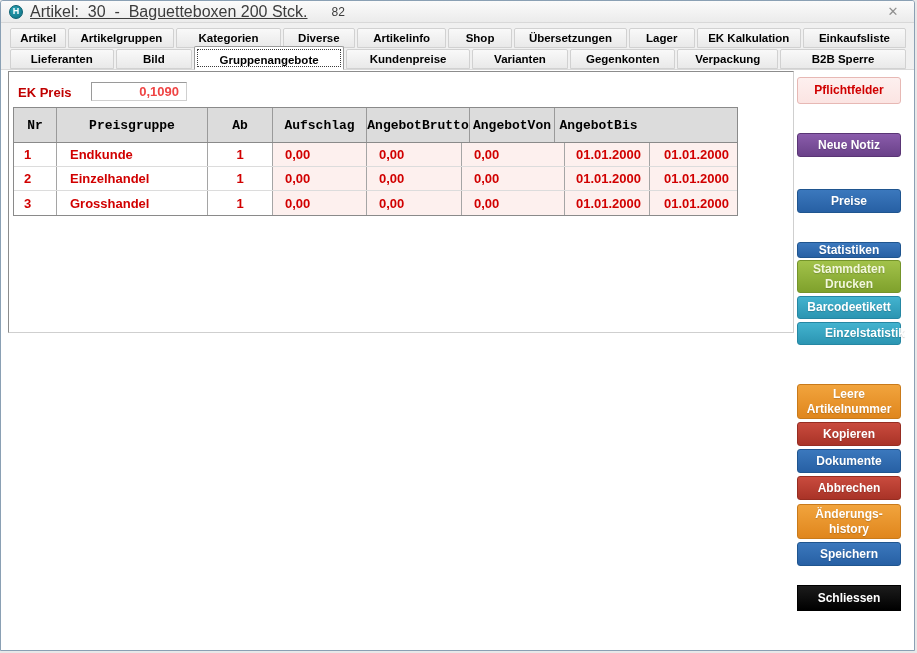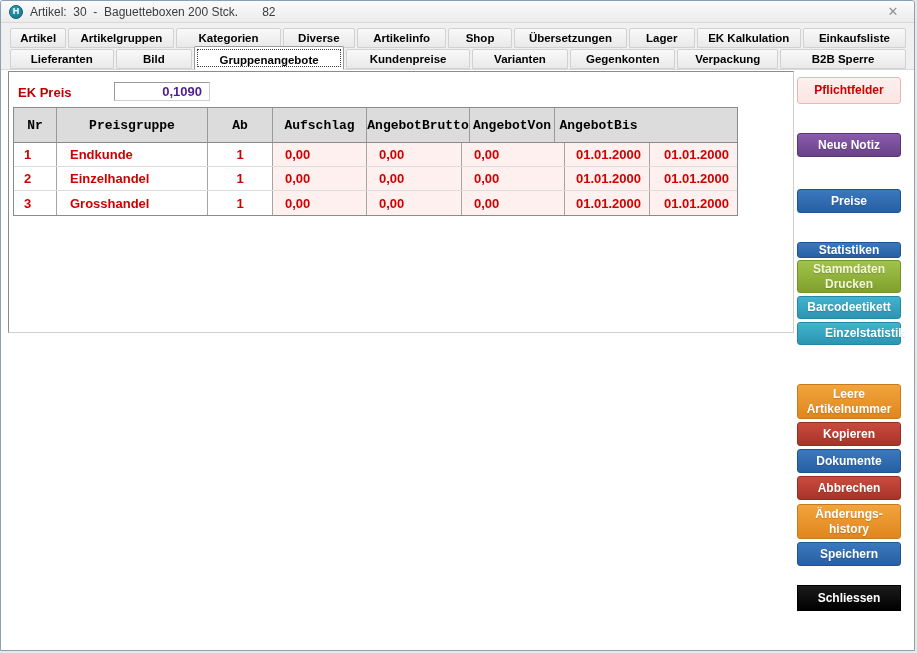--- a/index.html
+++ b/index.html
@@ -19,21 +19,21 @@
     display:flex; align-items:center; padding:0 8px;
   }
   .app-icon {
     width:14px; height:14px; border-radius:50%;
     background:radial-gradient(circle at 35% 30%, #2ba3b5, #0f7082);
     border:1px solid #0a5f70;
     color:#fff; font-size:9px; font-weight:bold;
     display:flex; align-items:center; justify-content:center;
     margin-right:7px; line-height:1;
   }
-  .title-text { font-size:12px; color:#3c3c3c; white-space:pre; }
+  .title-text { font-size:16px; color:#3c3c3c; white-space:pre;text-decoration:underline; }
   .title-code { font-size:12px; color:#3c3c3c; margin-left:24px; }
   .close-btn {
     margin-left:auto; color:#8f8f8f; font-size:13px; font-weight:bold;
     width:26px; text-align:center; cursor:default; line-height:1;
   }
 
   
   .tabstrip {
     position:absolute; left:0; top:22px; right:0; height:47px;
     background:#f0f0f0; padding:5px 8px 0 9px;
@@ -65,24 +65,23 @@
     background:#fff;
     border:1px solid; border-color:#8c8c8c #cfcfcf #cfcfcf #8c8c8c;
   }
   .ek-label {
     position:absolute; left:9px; top:13px;
     color:#c00000; font-size:13px; font-weight:bold;
   }
   .ek-input {
     position:absolute; left:82px; top:10px; width:96px; height:19px;
     border:1px solid; border-color:#9a9a9a #cfcfcf #cfcfcf #9a9a9a;
-    background:#fff; color:#4c1d95; font-weight:bold; font-size:13px;
+    background:#fff; color:#ef4444; font-weight:bold; font-size:13px;
     text-align:right; padding-right:7px;
     font-family:"Liberation Sans","DejaVu Sans",sans-serif;
-    margin-left:23px;
   }
 
   
   .grid-table {
     position:absolute; left:4px; top:35px;
     border:1px solid #8a8a8a; background:#fff;
   }
   .thead { display:flex; height:35px; background:#dcdcdc; border-bottom:1px solid #8a8a8a;font-family:Liberation Mono, monospace; }
   .hcell {
     display:flex; align-items:center; justify-content:center;

